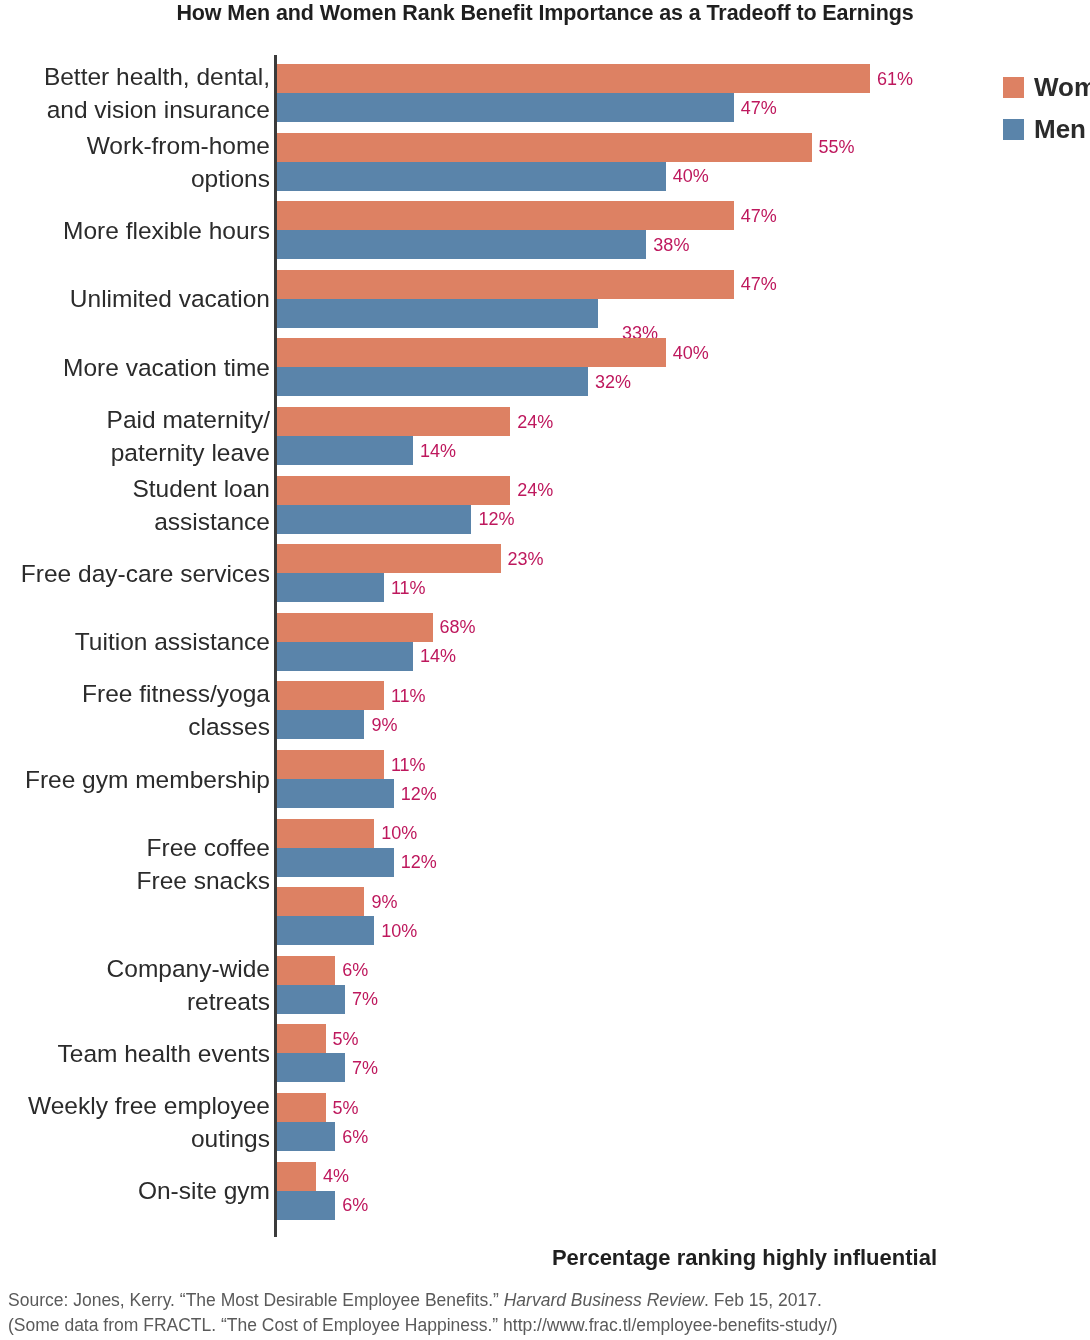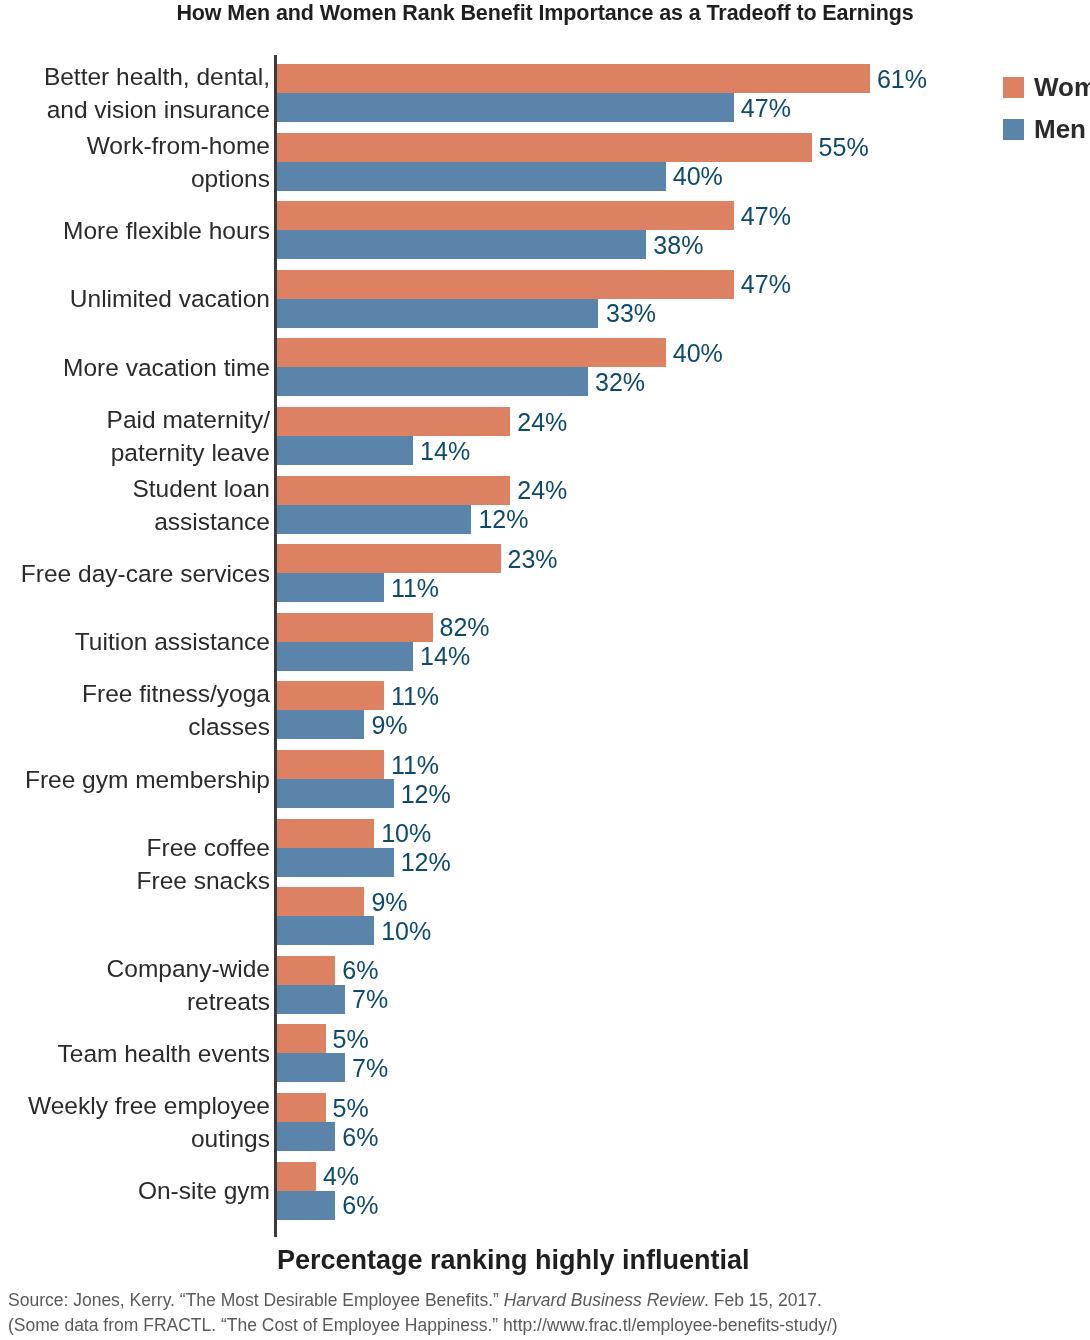--- a/index.html
+++ b/index.html
@@ -65,22 +65,22 @@
     left: 0;
     top: 0;
     height: 29px;
   }
   .bar.women { background: #dd8163; }
   .bar.men   { background: #5a84aa; }
   .bar-value {
     position: absolute;
     top: 50%;
     transform: translateY(-50%);
-    font-size: 25px;
-    color: #0c4a6e;
+    font-size: 18px;
+    color: #be185d;
     white-space: nowrap;
     line-height: 1;
     padding-left: 7px;
   }
 
   
   .cat-label {
     position: absolute;
     right: 0;
     width: 268px;
@@ -123,22 +123,22 @@
     margin-left: 10px;
     white-space: nowrap;
   }
 
   
   .x-title {
     position: absolute;
     left: 277px;
     top: 1245px;
     width: 660px;
-    text-align: left;
-    font-size: 27px;
+    text-align: right;
+    font-size: 22px;
     font-weight: bold;
     color: #1f1f1f;
   }
 
   
   .source {
     position: absolute;
     left: 8px;
     top: 1288px;
     width: 1078px;
@@ -214,21 +214,21 @@
           <span class="bar-value" style="left: 369.36px;">38%</span>
         </div>
       </div>
       <div class="group" style="top: 214.8px; height: 58px;">
         <div class="bar-row" style="top: 0px; width: 100%;">
           <div class="bar women" title="Unlimited vacation — Women 47%" style="width: 456.84px;"></div>
           <span class="bar-value" style="left: 456.84px;">47%</span>
         </div>
         <div class="bar-row" style="top: 29px; width: 100%;">
           <div class="bar men" title="Unlimited vacation — Men 33%" style="width: 320.76px;"></div>
-          <span class="bar-value" style="left: 322px;">33%</span>
+          <span class="bar-value" style="left: 338px; margin-top: 20px;">33%</span>
         </div>
       </div>
       <div class="group" style="top: 283.4px; height: 58px;">
         <div class="bar-row" style="top: 0px; width: 100%;">
           <div class="bar women" title="More vacation time — Women 40%" style="width: 388.8px;"></div>
           <span class="bar-value" style="left: 388.8px;">40%</span>
         </div>
         <div class="bar-row" style="top: 29px; width: 100%;">
           <div class="bar men" title="More vacation time — Men 32%" style="width: 311.04px;"></div>
           <span class="bar-value" style="left: 311.04px;">32%</span>
@@ -260,21 +260,21 @@
           <span class="bar-value" style="left: 223.56px;">23%</span>
         </div>
         <div class="bar-row" style="top: 29px; width: 100%;">
           <div class="bar men" title="Free day-care services — Men 11%" style="width: 106.92px;"></div>
           <span class="bar-value" style="left: 106.92px;">11%</span>
         </div>
       </div>
       <div class="group" style="top: 557.8px; height: 58px;">
         <div class="bar-row" style="top: 0px; width: 100%;">
           <div class="bar women" title="Tuition assistance — Women 16%" style="width: 155.52px;"></div>
-          <span class="bar-value" style="left: 155.52px;">82%</span>
+          <span class="bar-value" style="left: 155.52px;">68%</span>
         </div>
         <div class="bar-row" style="top: 29px; width: 100%;">
           <div class="bar men" title="Tuition assistance — Men 14%" style="width: 136.08px;"></div>
           <span class="bar-value" style="left: 136.08px;">14%</span>
         </div>
       </div>
       <div class="group" style="top: 626.4px; height: 58px;">
         <div class="bar-row" style="top: 0px; width: 100%;">
           <div class="bar women" title="Free fitness/yoga classes — Women 11%" style="width: 106.92px;"></div>
           <span class="bar-value" style="left: 106.92px;">11%</span>

